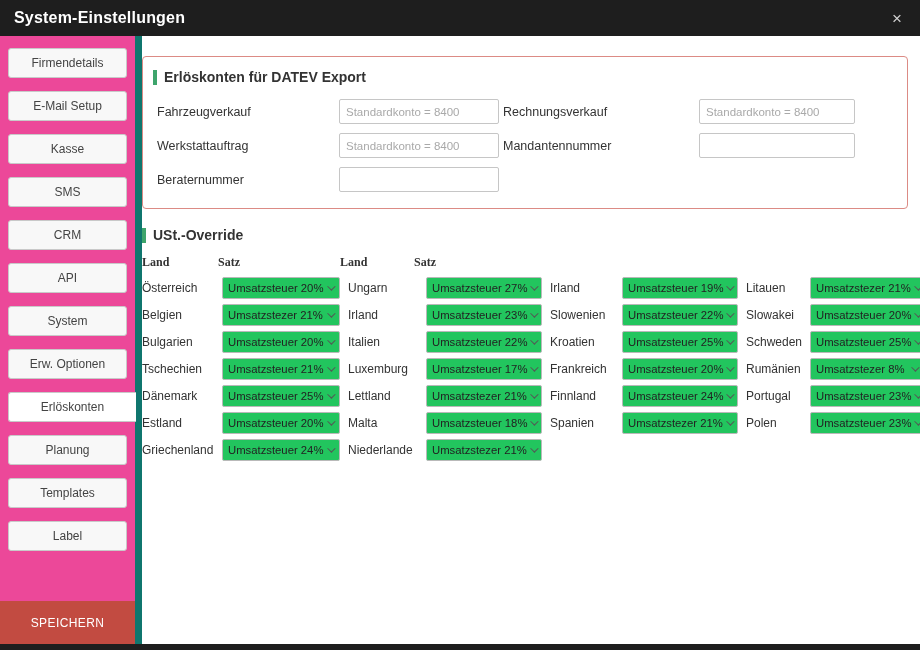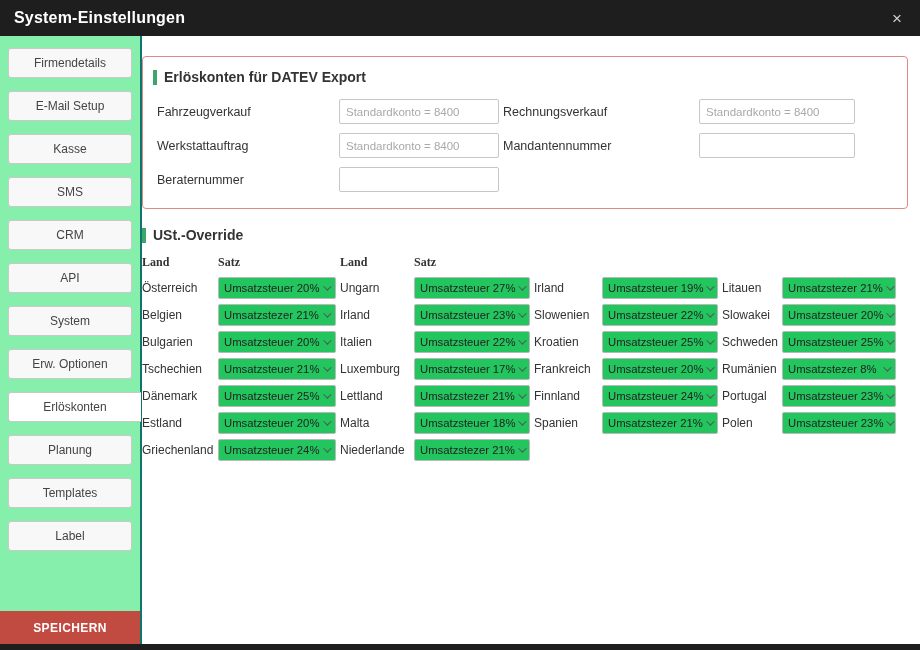--- a/index.html
+++ b/index.html
@@ -27,22 +27,22 @@
     padding: 2px 4px;
   }
 
   
   .app { display: flex; height: 608px; }
   .bottom-strip { height: 6px; background: #1e1e1e; }
 
   
   .sidebar {
     width: 142px;
-    background: #86efac;
-    border-right: 2px solid #0f766e;
+    background: #ec4899;
+    border-right: 7px solid #0f766e;
     padding-top: 12px;
     position: relative;
     flex-shrink: 0;
   }
   .side-btn {
     display: flex; align-items: center; justify-content: center;
     width: calc(100% - 16px);
     margin: 0 8px 13px 8px;
     height: 30px;
     background: #f8f8f8;
@@ -57,27 +57,27 @@
     background: #ffffff;
     width: calc(100% - 7px);
     margin-right: 0;
     border-right: none;
     border-radius: 3px 0 0 3px;
   }
   .save-btn {
     position: absolute;
     left: 0; bottom: 0;
     width: 100%;
-    height: 33px;
+    height: 43px;
     background: #c24b41;
     color: #fff;
     border: none;
     font-family: inherit;
     font-size: 12px;
-    font-weight: bold;
+    font-weight: normal;
     letter-spacing: 0.4px;
     cursor: pointer;
   }
 
   
   .main { flex: 1; padding: 20px 8px 0 0; overflow: hidden; background: #fff; }
 
   .section-title {
     display: flex; align-items: center;
     font-size: 14px; font-weight: bold; color: #333;
@@ -122,21 +122,21 @@
   
   .vat-section { margin-top: 18px; }
   .vat-grid {
     display: grid;
     grid-template-columns: 72px 118px 70px 116px 64px 116px 56px 114px;
     column-gap: 4px;
     align-items: center;
   }
   .vat-header { margin-top: 12px; margin-bottom: 7px; font-family: Liberation Serif, serif; }
   .vat-header span { font-size: 12px; font-weight: bold; color: #333; }
-  .vat-row { margin-bottom: 5px; }
+  .vat-row { margin-bottom: 5px; gap: 8px; }
   .land { font-size: 12px; color: #333; line-height: 22px; white-space: nowrap; }
   .vselect {
     height: 22px;
     background: #22c55e;
     border: 1px solid #b9b9b9;
     border-radius: 2px;
     display: flex;
     align-items: center;
     justify-content: space-between;
     padding: 0 6px 0 5px;

